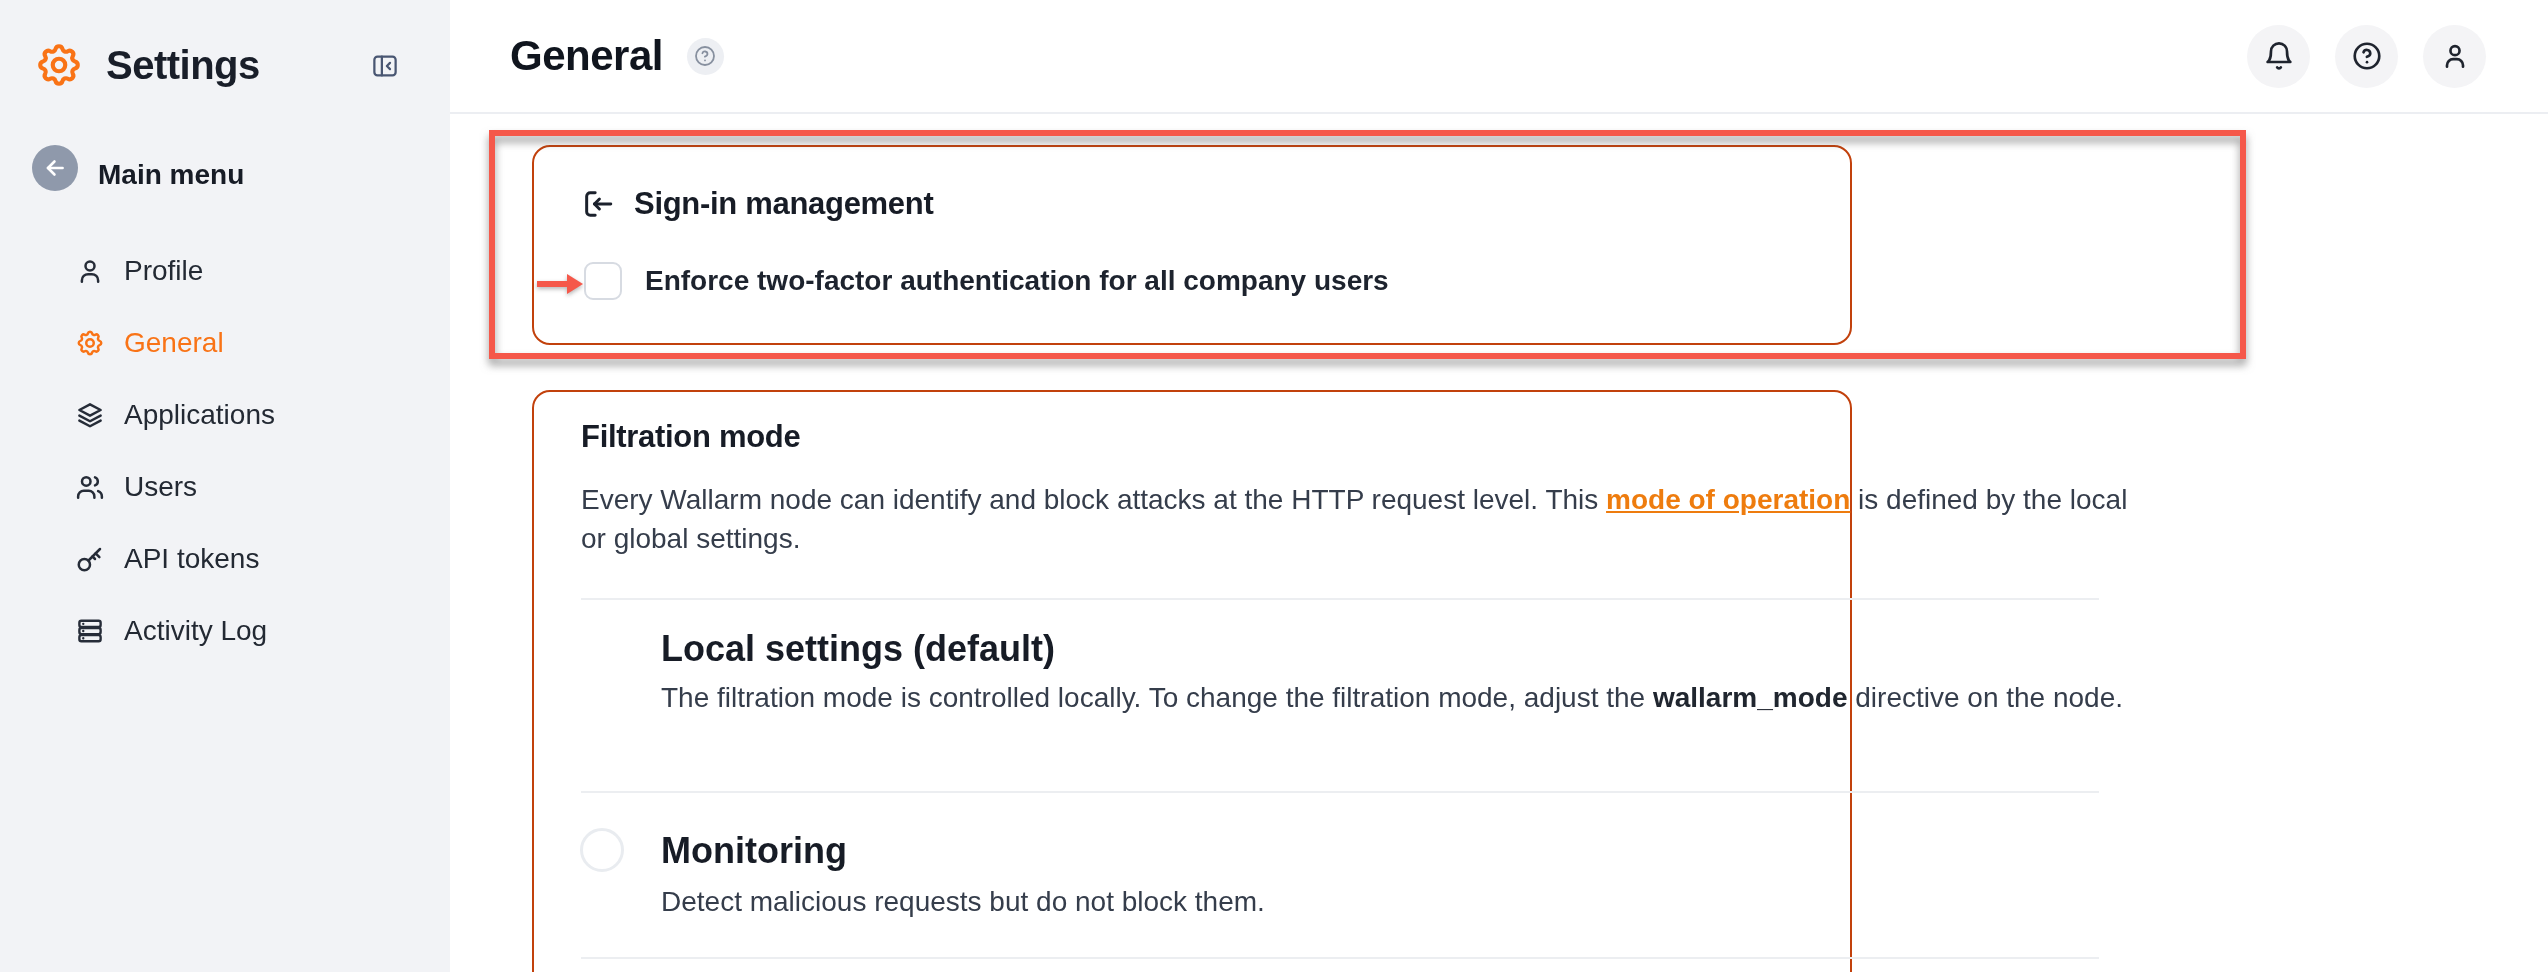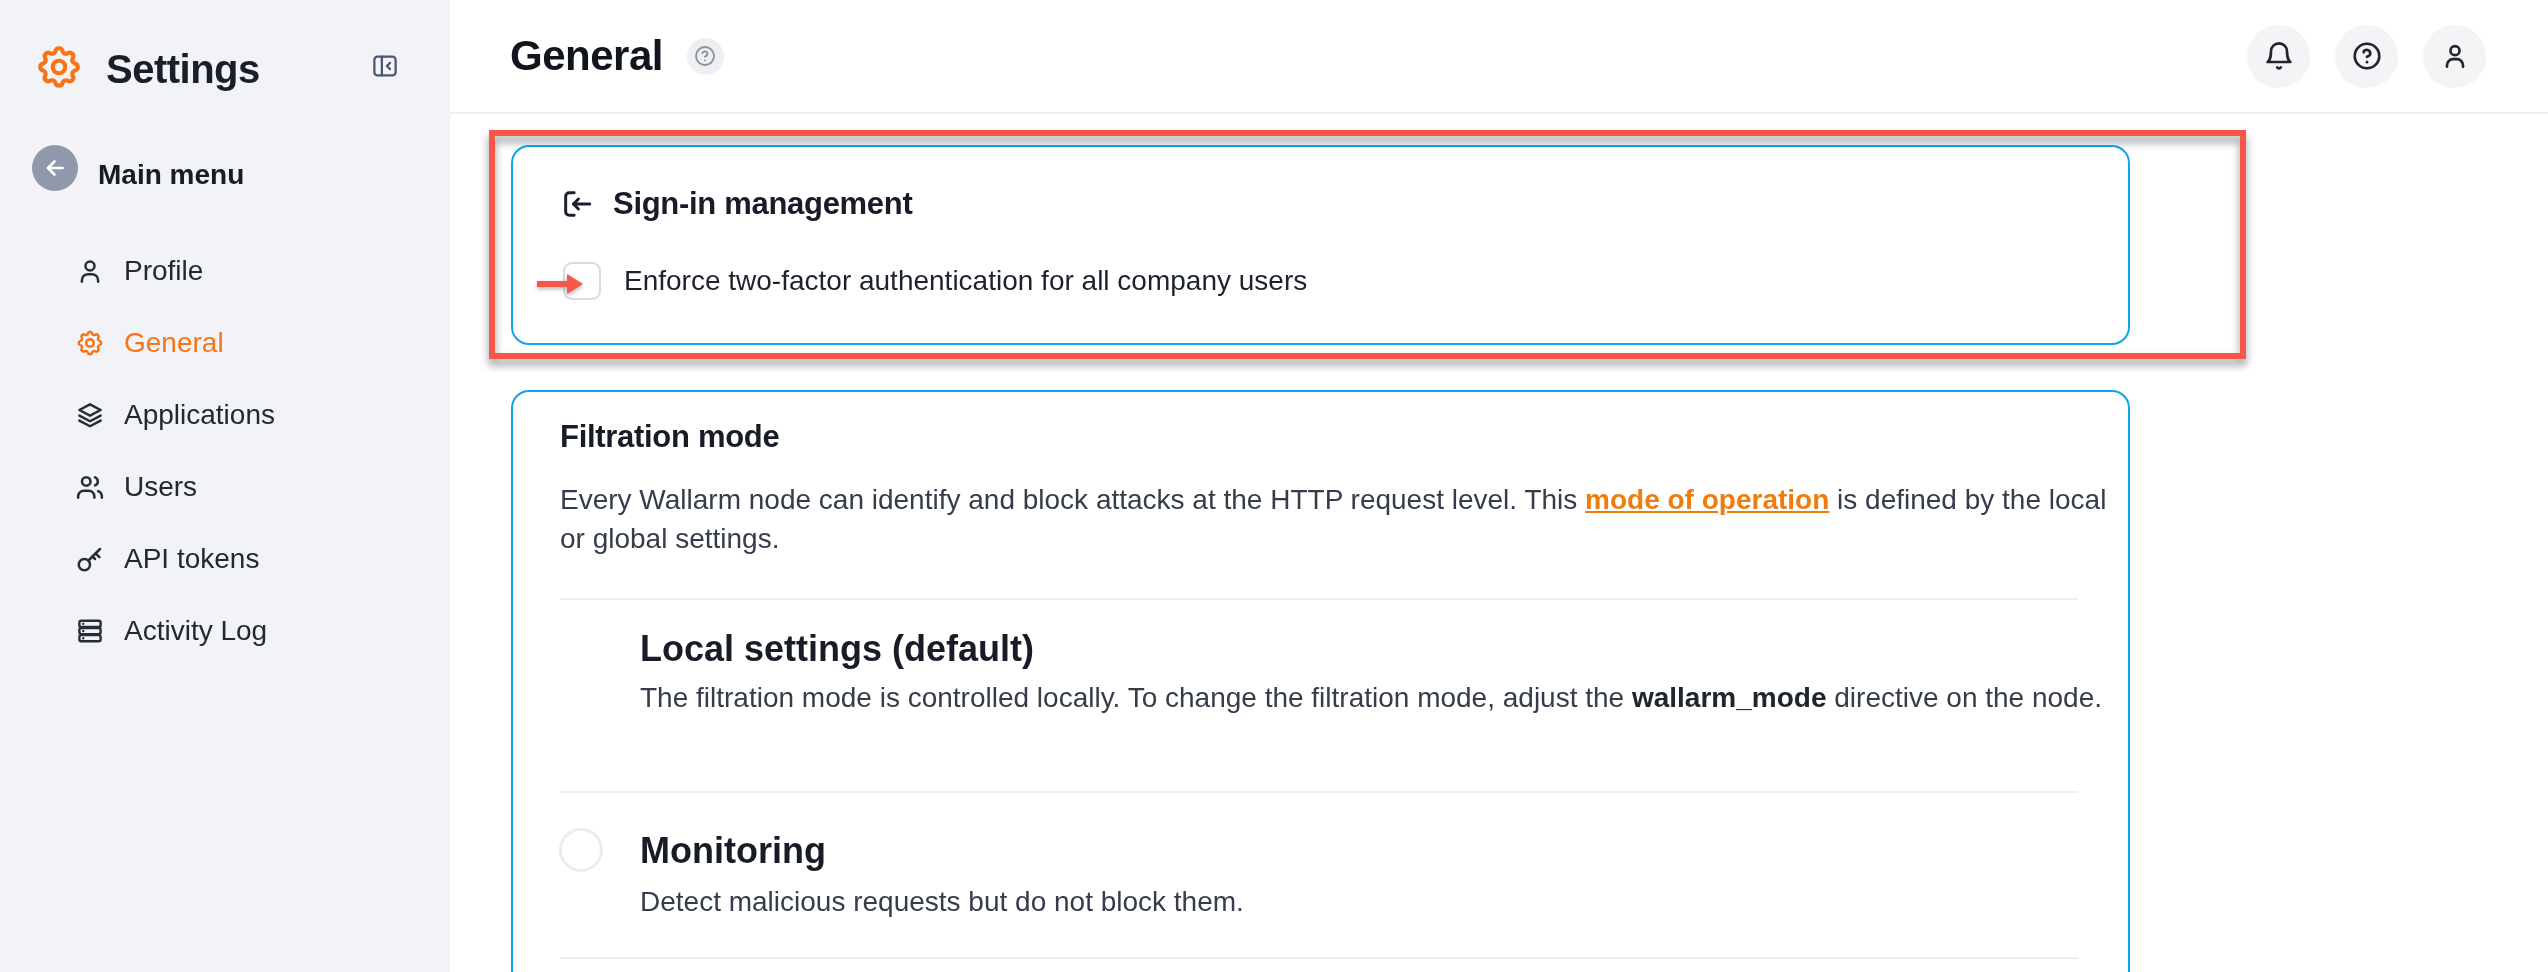--- a/index.html
+++ b/index.html
@@ -11,21 +11,21 @@
   }
   svg { display:block; }
 
   
   .sidebar {
     position:absolute; left:0; top:0; width:450px; height:972px;
     background:#f2f3f6;
   }
   .sidebar-header {
     position:absolute; left:34px; top:38px; right:24px; height:54px;
-    display:flex; align-items:flex-end;
+    display:flex; align-items:center;
   }
   .sidebar-title {
     margin-left:22px; font-size:40px; font-weight:700; color:#191e29;
     letter-spacing:-0.5px;
   }
   .collapse-btn {
     position:absolute; right:26px; top:13px; width:30px; height:30px;
     background:none; border:none; cursor:pointer; color:#495672;
   }
   .main-menu {
@@ -71,35 +71,36 @@
     border:6px solid #f5584a; background:transparent; pointer-events:none;
     filter:drop-shadow(0 6px 4px rgba(70,70,70,0.55));
   }
   .annotation-arrow {
     position:absolute; left:84px; top:268px; pointer-events:none;
     filter:drop-shadow(0 2px 2px rgba(70,70,70,0.4));
   }
 
   
   .card {
-    position:absolute; left:61px; width:1619px; background:#fff;
-    border:2px solid #0ea5e9; border-radius:18px;
+    position:absolute; left:82px; width:1320px; background:#fff;
+    border:2px solid #c2410c; border-radius:18px;
   }
   .card-signin { top:145px; height:200px; }
   .card-filtration { top:390px; height:700px; }
 
   .signin-title-row {
     position:absolute; left:47px; top:39px; display:flex; align-items:center; gap:19px;
   }
   .card-heading { font-size:31px; font-weight:700; color:#171c26; letter-spacing:-0.3px; }
   .signin-icon { color:#1b212c; }
 
   .checkbox-row {
     position:absolute; left:50px; top:115px; display:flex; align-items:center; gap:23px;
     cursor:pointer;
+    font-weight:bold;
   }
   .checkbox {
     width:38px; height:38px; border:2px solid #d7dbe2; border-radius:9px; background:#fff;
   }
   .checkbox-label { font-size:28px; color:#1d232e; }
 
   .filt-title { position:absolute; left:47px; top:27px; }
   .filt-desc {
     position:absolute; left:47px; top:88px; width:1560px;
     font-size:28px; line-height:39px; color:#353d4b;

